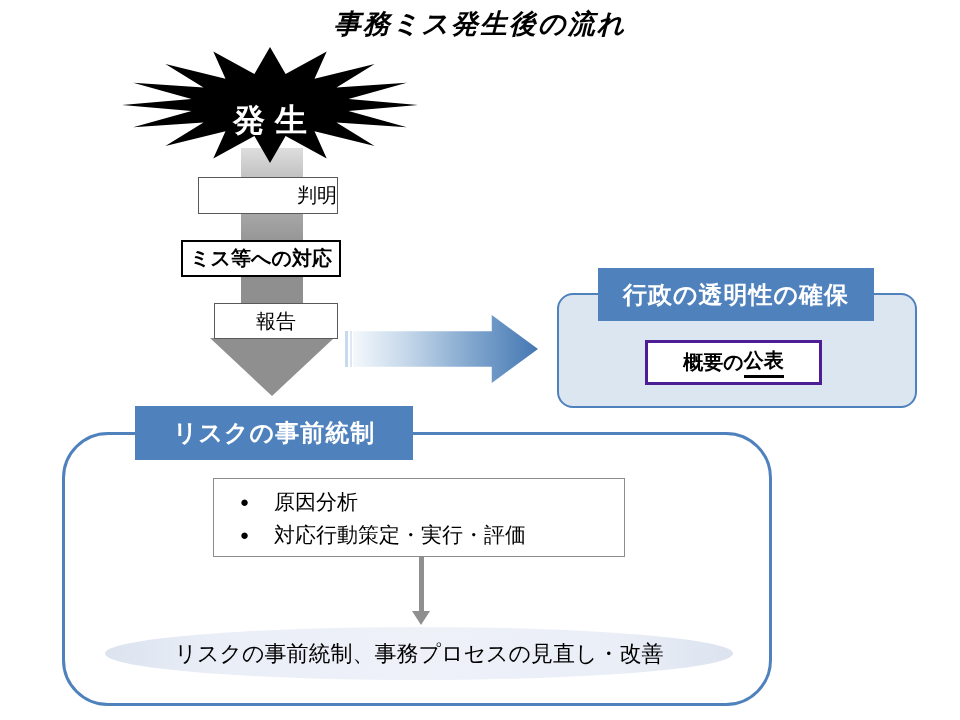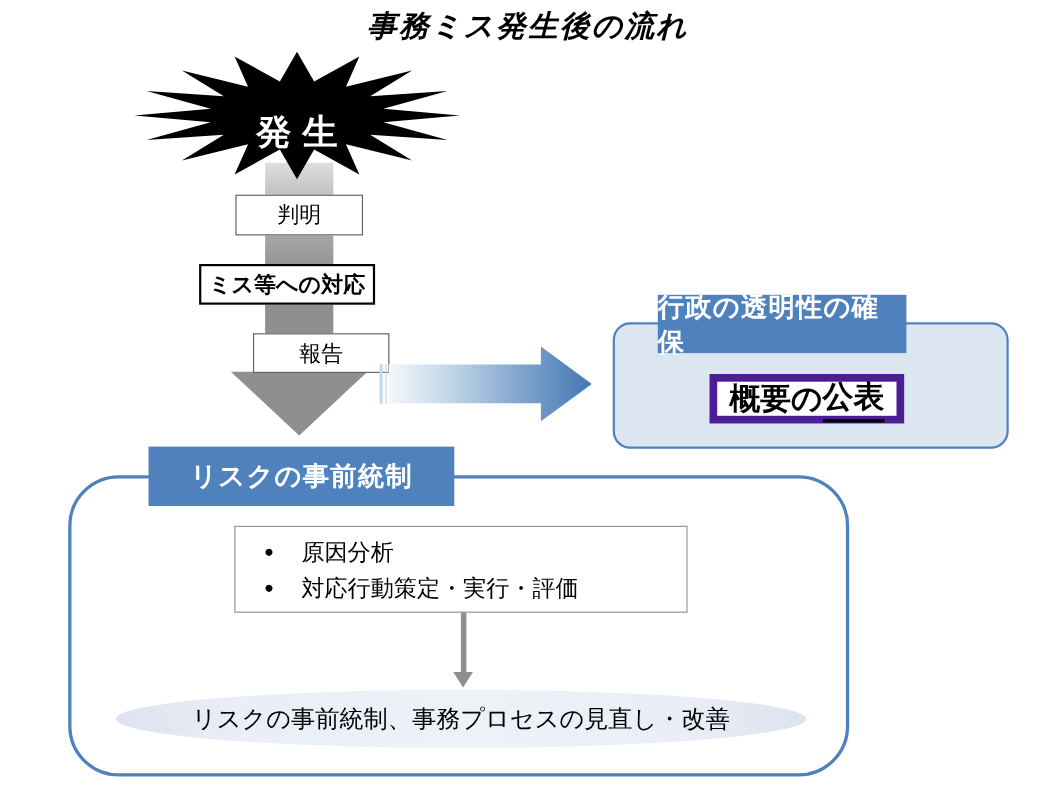--- a/index.html
+++ b/index.html
@@ -44,23 +44,23 @@
     border-top:58px solid var(--arrow-gray,#8F8F8F);
   }
 
   
   .step-box{
     background:#fff;text-align:center;font-size:20px;
     display:flex;align-items:center;justify-content:center;
   }
   .step-plain{border:1px solid #595959;}
   .step-strong{border:2px solid #000;font-weight:bold;}
-  .step-0{left:214px;top:177px;width:116px;height:37px;}
+  .step-0{left:198px;top:177px;width:140px;height:37px;justify-content:flex-end;}
   .step-1{left:181px;top:240px;width:160px;height:37px;}
-  .step-2{left:230px;top:303px;width:124px;height:36px;}
+  .step-2{left:214px;top:303px;width:124px;height:36px;}
 
   
   .right-arrow{
     left:353px;top:315px;width:185px;height:68px;
     background:linear-gradient(90deg,#f4f8fc 0%,#c3d6e9 30%,#7fa5cd 65%,#4477b3 100%);
     clip-path:polygon(0 24%,75% 24%,75% 0,100% 50%,75% 100%,75% 76%,0 76%);
   }
   .right-arrow-stripe{top:331px;height:36px;background:#c7d9ec;}
   .stripe-a{left:345px;width:3px;}
   .stripe-b{left:350px;width:2px;opacity:.6;}
@@ -68,25 +68,25 @@
   
   .trans-panel{
     left:557px;top:293px;width:360px;height:115px;
     background:var(--panel-fill,#DCE6F1);
     border:2px solid var(--accent-blue,#4F81BD);border-radius:16px;
   }
   .panel-header{
     background:var(--accent-blue,#4F81BD);color:#fff;font-weight:bold;font-size:24px;
     display:flex;align-items:center;justify-content:center;letter-spacing:1px;
   }
-  .trans-header{left:598px;top:268px;width:226px;height:53px;}
+  .trans-header{left:598px;top:268px;width:276px;height:53px;}
   .disclose-box{
     left:645px;top:340px;width:177px;height:45px;background:#fff;
-    border:7px solid #4c1d95;display:flex;align-items:center;justify-content:center;
-    font-size:28px;font-weight:bold;
+    border:3px solid #4c1d95;display:flex;align-items:center;justify-content:center;
+    font-size:20px;font-weight:bold;
   }
   .u-thick{border-bottom:3px solid #000;padding-bottom:1px;}
 
   
   .trust-panel{
     left:62px;top:432px;width:710px;height:274px;background:#fff;
     border:3px solid var(--accent-blue,#4F81BD);border-radius:46px;
   }
   .trust-header{left:135px;top:406px;width:278px;height:54px;}
 

